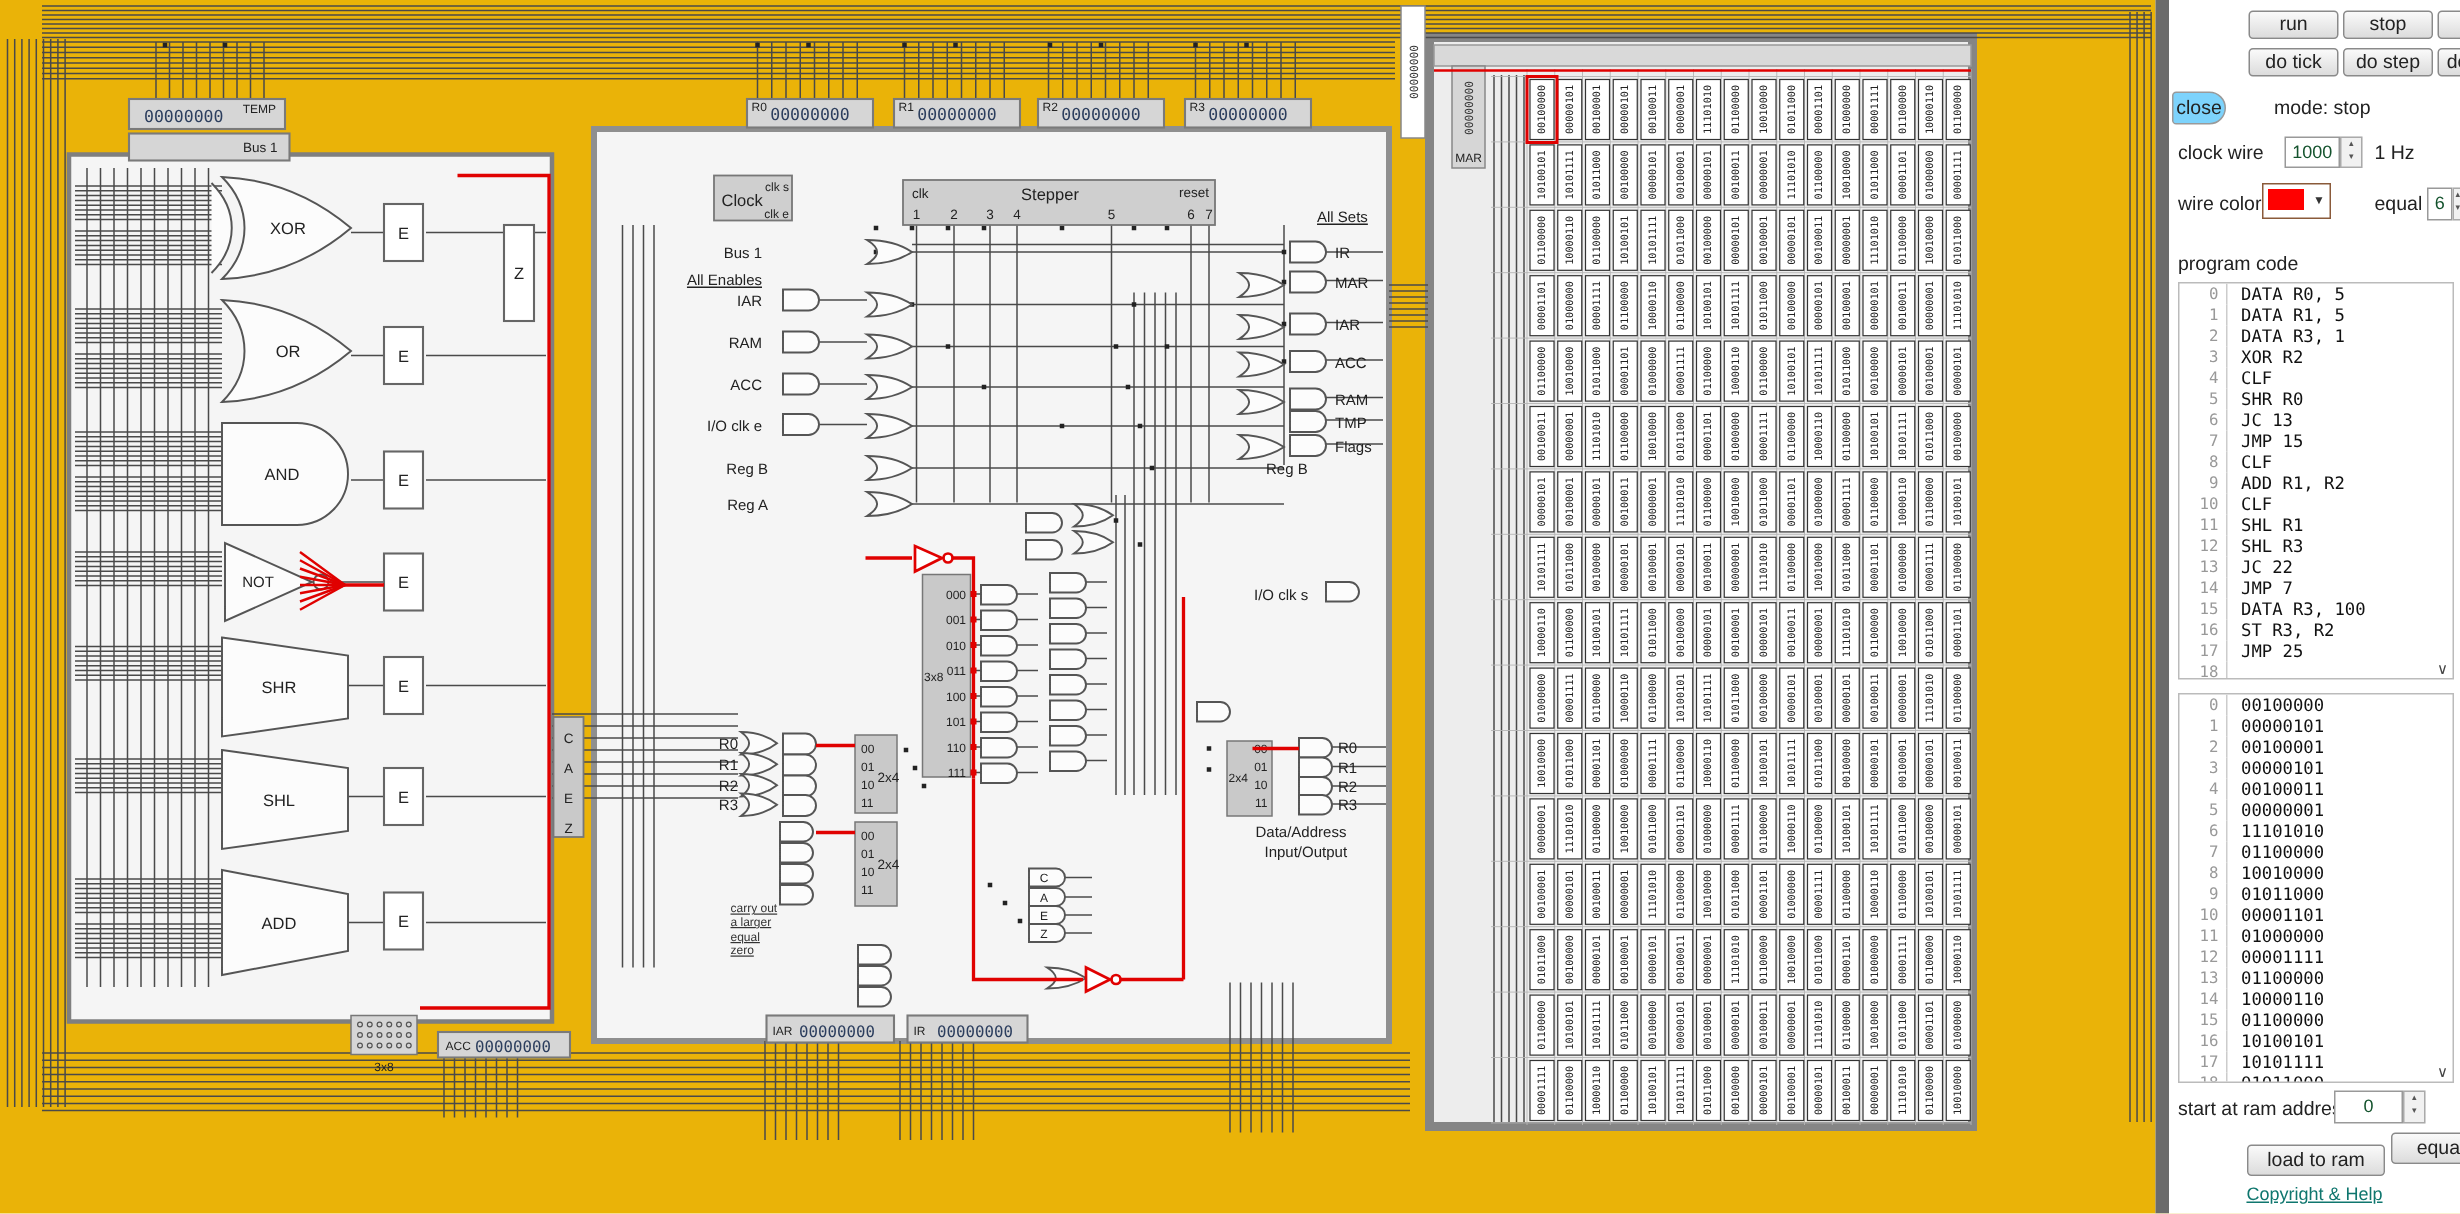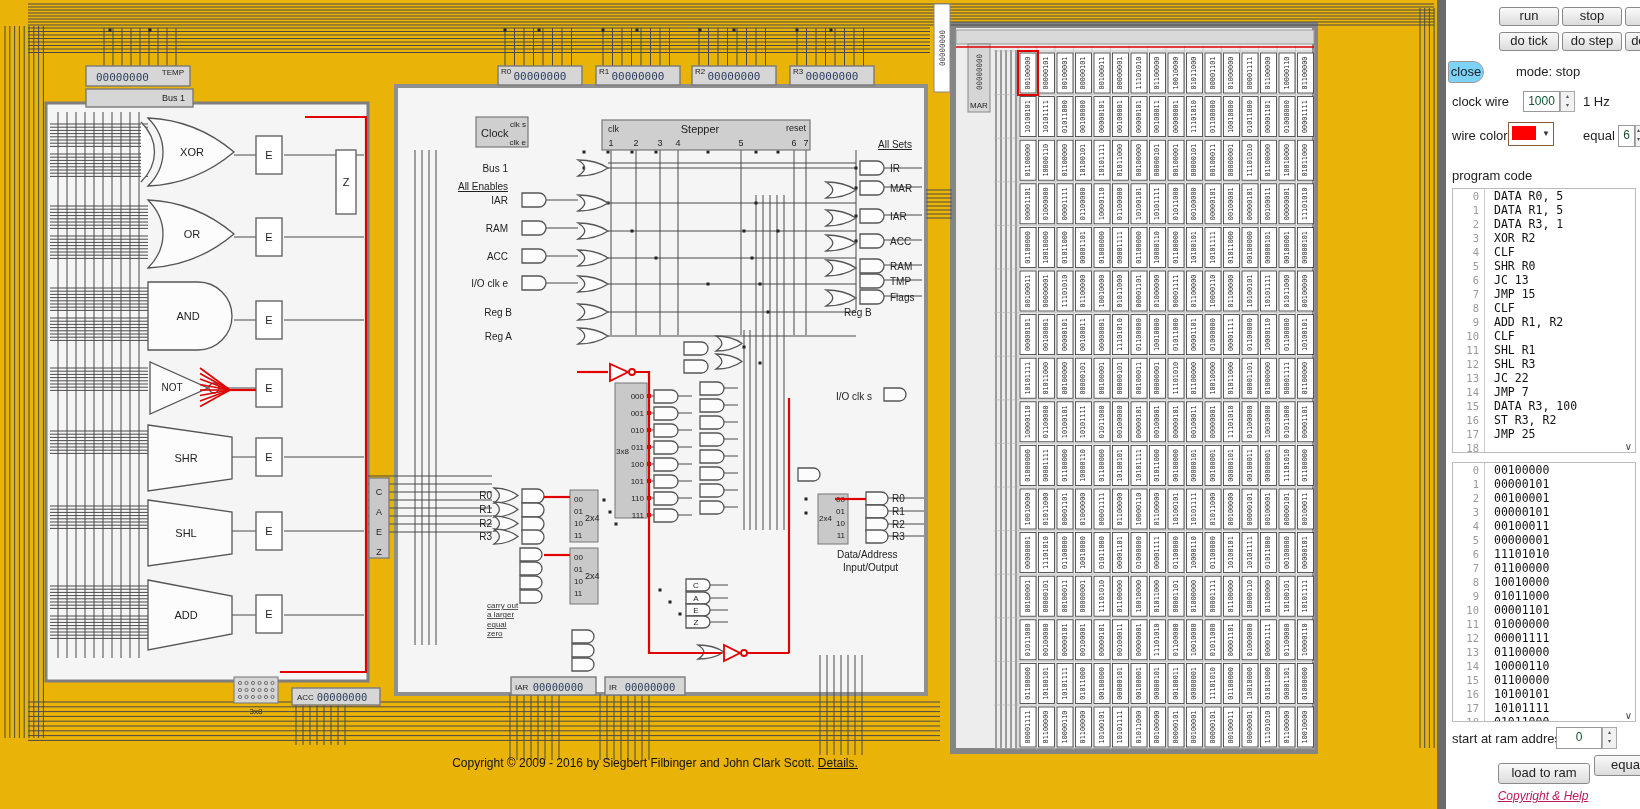--- a/index.html
+++ b/index.html
@@ -33,21 +33,21 @@
   .spin{position:absolute;width:13px;border:1px solid #aaa;background:#f1f1f1;font-size:6px;color:#555;text-align:center;line-height:9px;cursor:pointer;}
   .list{position:absolute;left:6px;width:182px;border:1px solid #bbb;background:#fff;overflow:hidden;}
   .lrow{height:14px;display:flex;align-items:center;}
   .ln{width:26px;flex:none;text-align:right;color:#999;padding-right:5px;border-right:1px solid #ccc;font:10.5px "DejaVu Sans Mono",monospace;height:100%;line-height:14px;}
   .lv{padding-left:9px;font:11.5px "DejaVu Sans Mono",monospace;color:#111;white-space:pre;line-height:14px;}
   .scrollarr{position:absolute;right:3px;bottom:0px;font-size:10px;color:#444;cursor:pointer;}
   .colorsel{position:absolute;left:62px;top:122px;width:44px;height:22px;border:1px solid #8a5a3a;background:#fff;cursor:pointer;}
   .swatch{position:absolute;left:3px;top:3px;width:24px;height:14px;}
   .ddarr{position:absolute;right:3px;top:6px;font-size:8px;color:#333;}
   .plink{position:absolute;left:0;top:789px;width:194px;text-align:center;font:12px "Liberation Sans",sans-serif;}
-  .plink a{color:#be185d;font-style:italic;}
+  .plink a{color:#0f766e;}
 </style>
 </head>
 <body>
 
 <div id="circuit">
 <svg id="cir" width="1437" height="809" xmlns="http://www.w3.org/2000/svg">
 
   <g id="wires" stroke="#4a4a4a" stroke-width="1" fill="none"></g>
 
   <rect x="46" y="103" width="322" height="578" fill="#f5f5f5" stroke="#7f7f7f" stroke-width="3"></rect>
@@ -1830,24 +1830,20 @@
           <text x="1287" y="727" class="cellt" transform="rotate(-90,1287,727)" text-anchor="middle" dominant-baseline="middle">01100000</text>
         </g>
         <g>
           <rect x="1297.5" y="707" width="16" height="40" fill="#fff" stroke="#333" stroke-width="0.8"></rect>
           <text x="1305.5" y="727" class="cellt" transform="rotate(-90,1305.5,727)" text-anchor="middle" dominant-baseline="middle">10010000</text>
         </g>
       </g>
   <line x1="956" y1="47" x2="1314" y2="47" stroke="#e00100" stroke-width="1.6"></line>
   <rect x="1018" y="51" width="20" height="44" fill="none" stroke="#e00100" stroke-width="2"></rect>
 </svg>
-<div id="footer">
-  <span>Copyright © 2009 - 2016 by Siegbert Filbinger and John Clark Scott.</span>
-  <a href="#">Details.</a>
-</div>
 </div>
 
 <div id="divider"></div>
 
 <div id="panel">
   <div class="btn" style="left:5px;top:7px;width:58px">run</div>
   <div class="btn" style="left:68px;top:7px;width:58px">stop</div>
   <div class="btn" style="left:131px;top:7px;width:58px">reset</div>
   <div class="btn" style="left:5px;top:32px;width:58px">do tick</div>
   <div class="btn" style="left:68px;top:32px;width:58px">do step</div>

